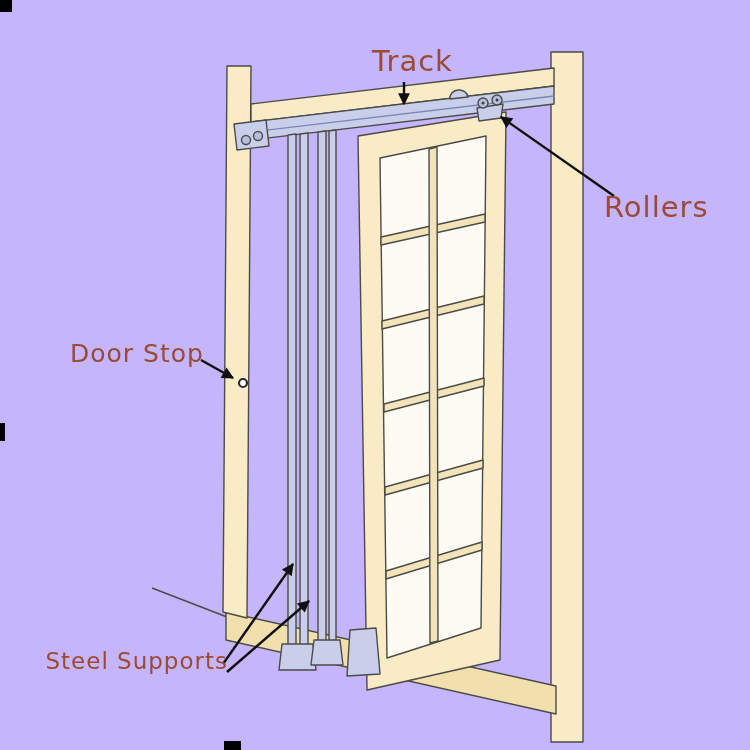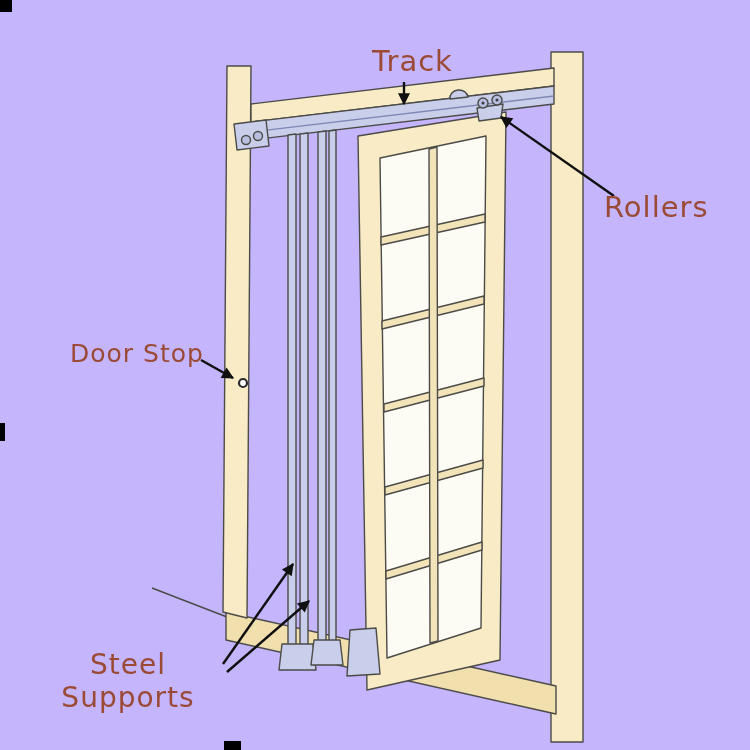--- a/index.html
+++ b/index.html
@@ -15,21 +15,21 @@
     position:absolute;
     color:#9b4a36;
     letter-spacing:1px;
     white-space:nowrap;
   }
   .label-track   {left:372px;top:44px; font-size:29px;}
   .label-rollers {left:604px;top:190px;font-size:29px;}
   .label-doorstop{left:70px; top:339px;font-size:25px;}
   .label-steel{
     left:28px;top:648px;width:200px;
-    font-size:28px;line-height:1.18;text-align:center;
+    font-size:23px;line-height:1.18;text-align:right;
     white-space:normal;
   }
   .mark{position:absolute;background:#000;}
   .mark-corner{left:0;top:0;width:12px;height:12px;}
   .mark-left  {left:0;top:423px;width:5px;height:18px;}
   .mark-bottom{left:224px;top:741px;width:17px;height:9px;}
 </style>
 </head>
 <body>
 

